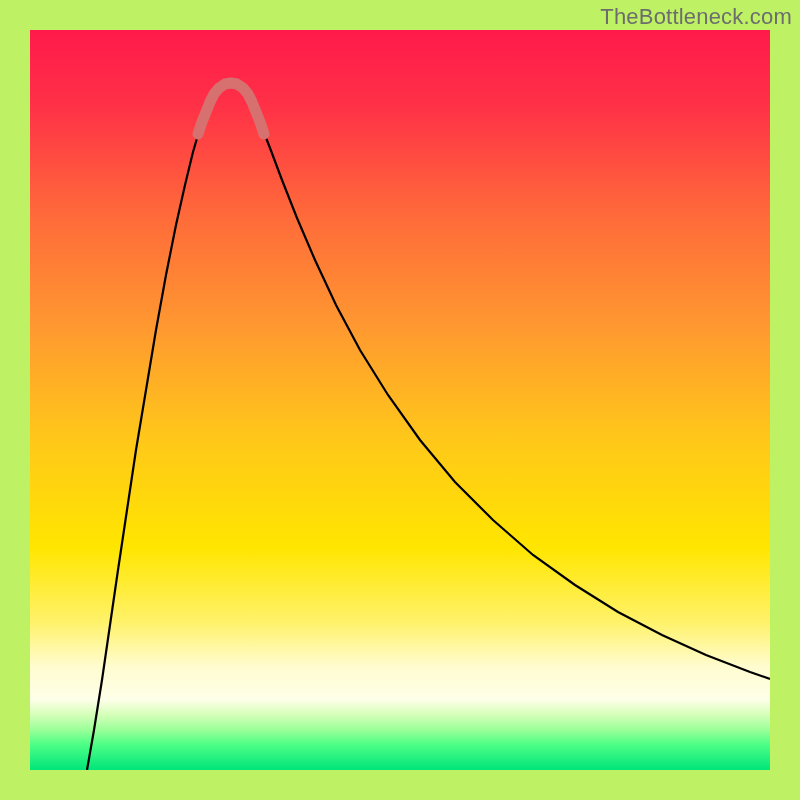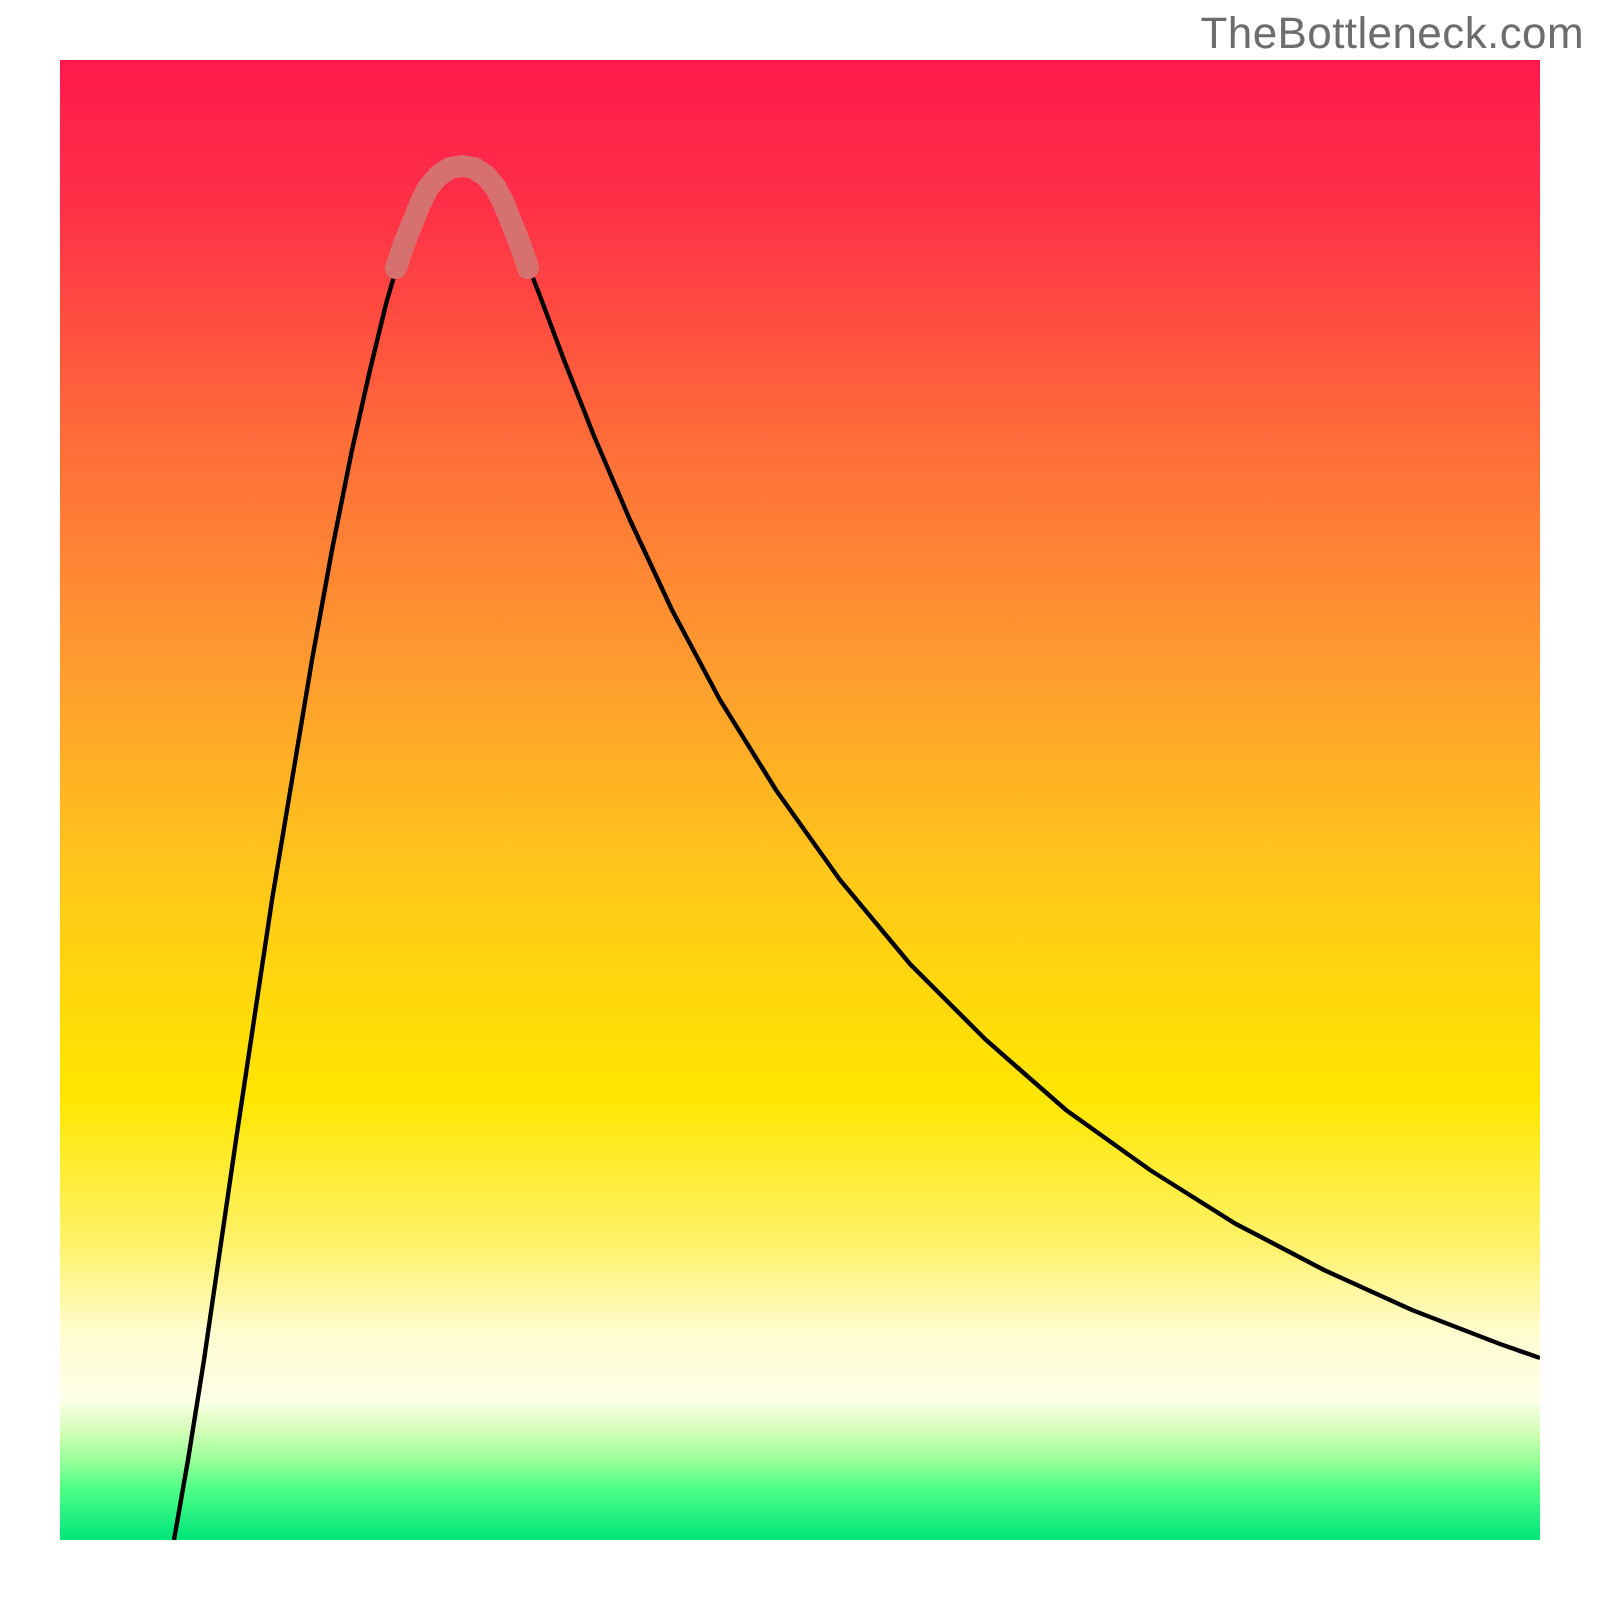--- a/index.html
+++ b/index.html
@@ -8,21 +8,21 @@
     width: 800px;
     height: 800px;
     background: #000;
     overflow: hidden;
     font-family: Arial, Helvetica, sans-serif;
   }
   .stage {
     position: relative;
     width: 800px;
     height: 800px;
-    background: #ffffff;
+    background: #bef264;
   }
   .plot {
     position: absolute;
     left: 30px;
     top: 30px;
     width: 740px;
     height: 740px;
     overflow: hidden;
   }
   .gradient {

